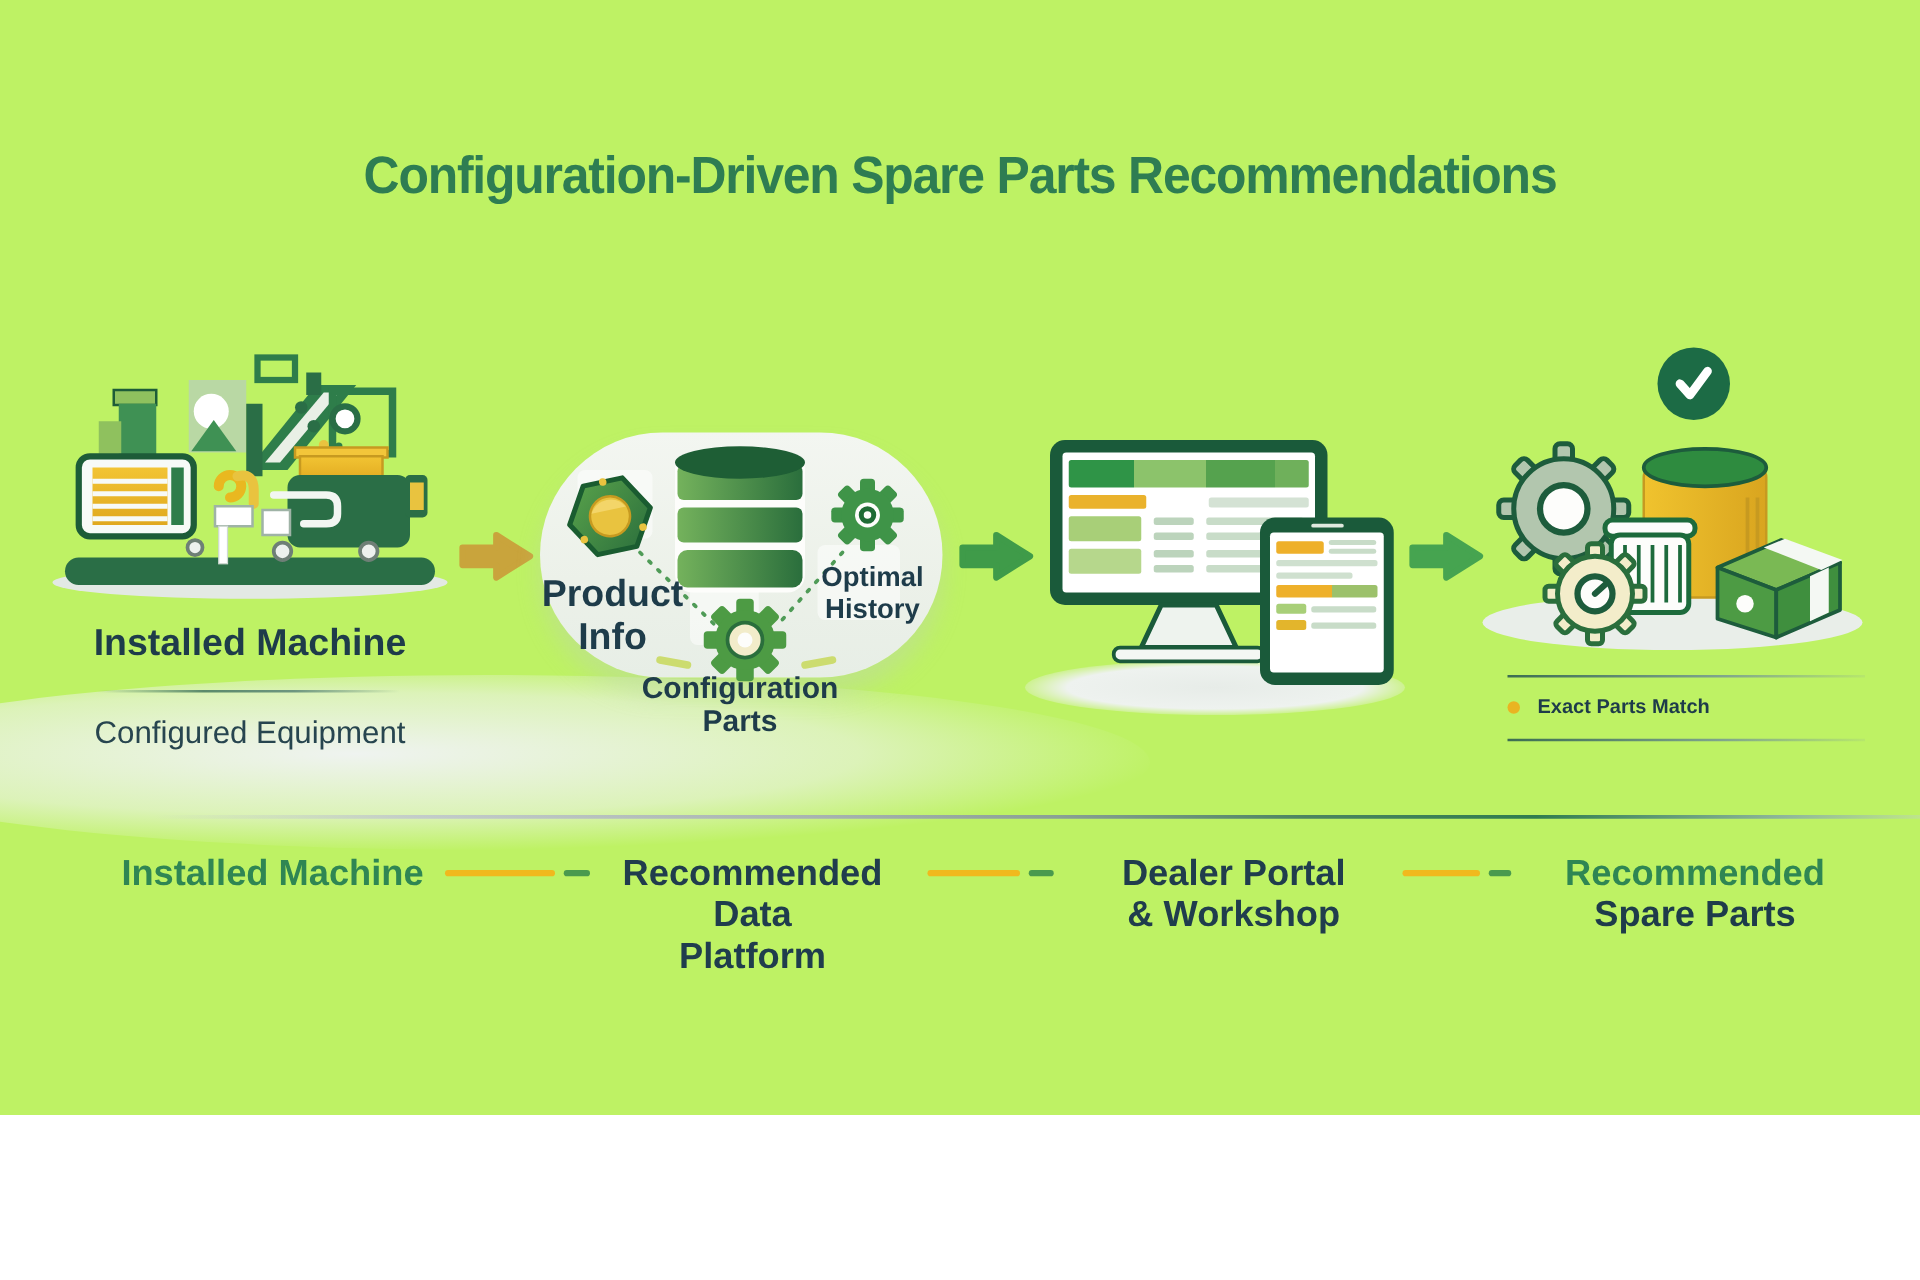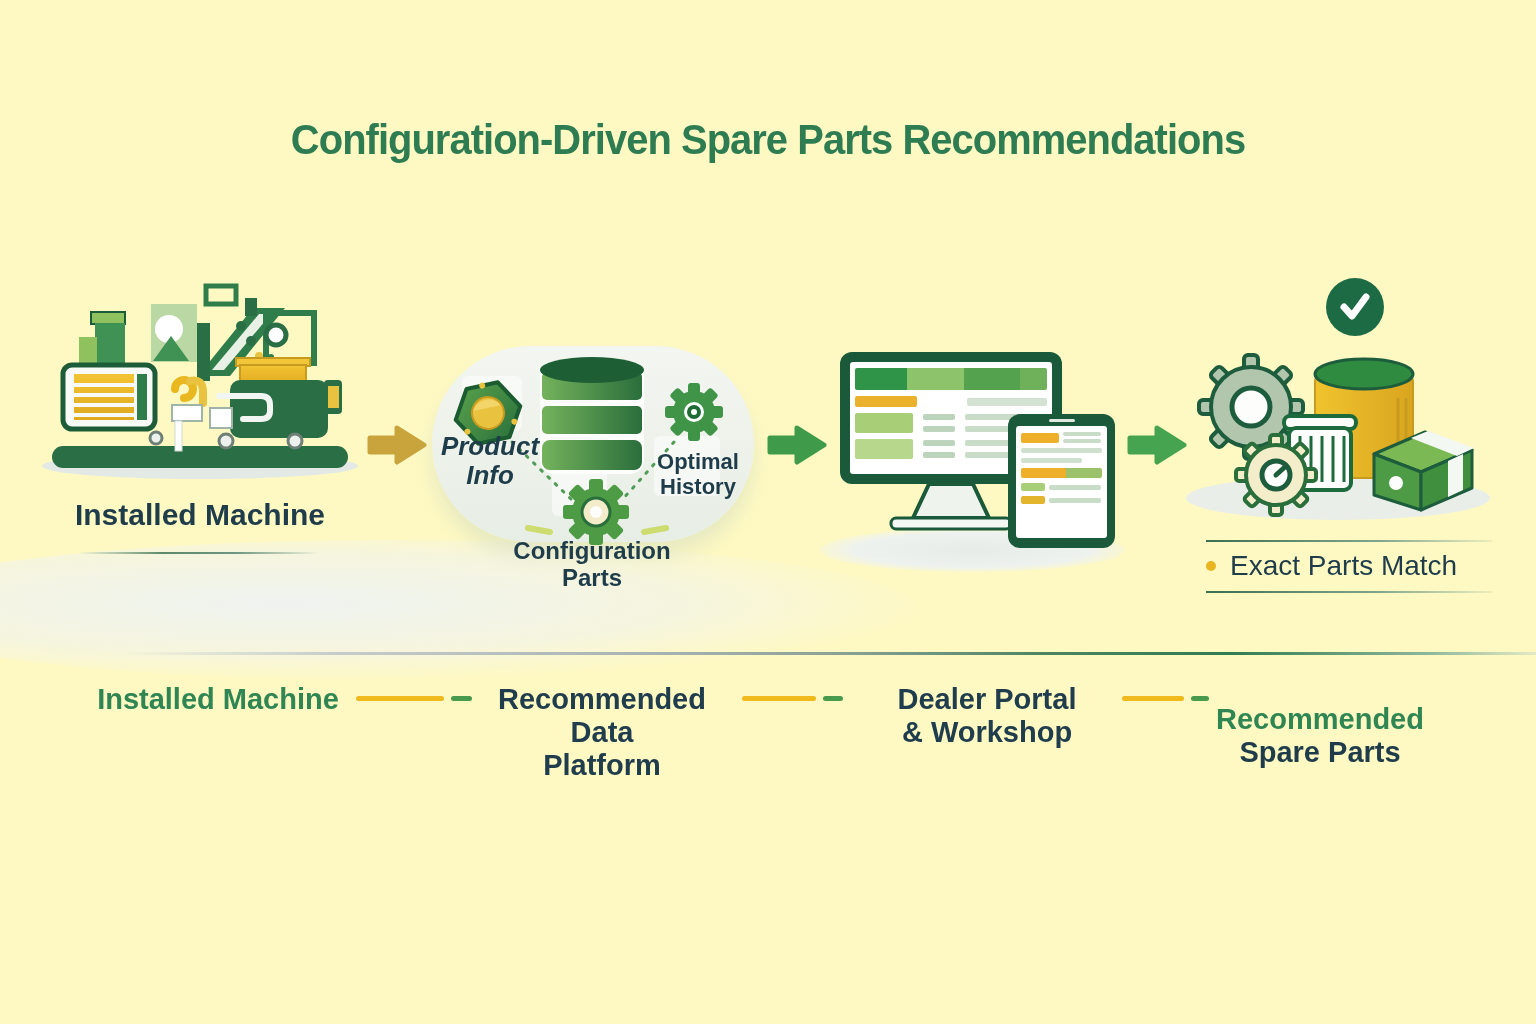--- a/index.html
+++ b/index.html
@@ -1,16 +1,16 @@
 <!DOCTYPE html>
 <html><head>
 <meta charset="utf-8">
 <style>
   html,body{margin:0;padding:0;background:#fff;}
-  #canvas{position:relative;width:1536px;height:1024px;background:#fef9c3;overflow:hidden;
+  #canvas{position:relative;width:1536px;height:892px;background:#bef264;overflow:hidden;
           font-family:"Liberation Sans","DejaVu Sans",sans-serif;}
   .abs{position:absolute;}
   .title{top:116px;left:0;width:1536px;text-align:center;font-size:42px;font-weight:700;
          color:#2E7D52;letter-spacing:-1px;transform:scaleX(.95);}
   .swoosh{left:-140px;top:540px;width:1060px;height:140px;border-radius:50%;
           background:radial-gradient(ellipse at 40% 45%,#eff3f0 0%,rgba(240,243,241,.6) 45%,rgba(255,255,255,0) 72%);}
   .fullline{left:0;top:652px;width:1536px;height:3px;
             background:linear-gradient(90deg,rgba(190,198,196,0) 8%,#c3cccA 22%,#a9b4b2 42%,#8aa096 55%,#4c8560 68%,#2f7d4f 80%,#8fb79b 93%,rgba(190,210,196,.4) 100%);}
   .stage-heading{font-weight:700;font-size:30px;color:#1E3C4A;text-align:center;}
   .stage-sub{font-weight:400;font-size:25px;color:#27454F;text-align:center;}
@@ -32,21 +32,21 @@
   .row{display:flex;align-items:center;}
   .lines-col{display:flex;flex-direction:column;justify-content:center;gap:6px;}
   .tablet{left:1008px;top:414px;width:107px;height:134px;background:#1A5A3A;border-radius:12px;
           padding:12px 8px 10px;box-sizing:border-box;}
   .speaker{position:absolute;top:5px;left:50%;transform:translateX(-50%);width:26px;height:3px;
            background:#dfe9df;border-radius:2px;}
   .t-row{display:flex;align-items:center;gap:4px;margin-bottom:5px;}
   
   .bullet-row{display:flex;align-items:center;gap:14px;height:30px;}
   .dot{width:10px;height:10px;border-radius:50%;background:#E9B422;flex:0 0 auto;}
-  .bullet-text{font-weight:400;font-size:28px;color:#1E3C4A;white-space:nowrap;}
+  .bullet-text{font-weight:700;font-size:16px;color:#1E3C4A;white-space:nowrap;}
   
   .bstage{font-weight:700;font-size:29px;text-align:center;line-height:1.14;}
   .conn{display:flex;align-items:center;gap:7px;}
   .conn .y{height:5px;background:#F0B91D;border-radius:3px;}
   .conn .g{height:5px;background:#4A9A4E;border-radius:3px;}
   .check-badge{left:1326px;top:278px;width:58px;height:58px;border-radius:50%;background:#1C6B45;
                display:flex;align-items:center;justify-content:center;}
 </style>
 </head>
 <body>
@@ -112,20 +112,21 @@
     <rect x="137" y="153" width="7" height="30" fill="#fff" stroke="#CFD9D2" stroke-width="1"></rect>
     <rect x="172" y="140" width="22" height="20" fill="#fff" stroke="#9FB3A6" stroke-width="2"></rect>
 
     <circle cx="118" cy="170" r="6" fill="#EDF1EE" stroke="#6E7F76" stroke-width="3"></circle>
     <circle cx="188" cy="173" r="7" fill="#EDF1EE" stroke="#6E7F76" stroke-width="3"></circle>
     <circle cx="257" cy="173" r="7" fill="#EDF1EE" stroke="#6E7F76" stroke-width="3"></circle>
   </svg>
 
   <div class="abs stage-heading" style="left:40px;top:498px;width:320px;">Installed Machine</div>
   <div class="abs divider" style="left:78px;top:552px;width:242px;"></div>
+  <div class="abs stage-sub" style="left:30px;top:572px;width:340px;">Configured Equipment</div>
 
   <svg class="abs" style="left:366px;top:424px;" width="62" height="42" viewBox="0 0 62 42">
     <path d="M4 14 h27 v-10 l27 17 -27 17 v-10 h-27 z" fill="#C9A43C" stroke="#C9A43C" stroke-width="5" stroke-linejoin="round"></path>
   </svg>
 
   <div class="abs blob">
     <div class="blob-tile" style="left:30px;top:30px;width:60px;height:55px;"></div>
     <div class="blob-tile" style="right:34px;top:90px;width:66px;height:60px;"></div>
     <div class="blob-tile" style="left:120px;top:120px;width:55px;height:50px;"></div>
   </div>
@@ -190,21 +191,21 @@
         <rect x="-7" y="-33" width="14" height="17" rx="3" transform="rotate(225)"></rect>
         <rect x="-7" y="-33" width="14" height="17" rx="3" transform="rotate(270)"></rect>
         <rect x="-7" y="-33" width="14" height="17" rx="3" transform="rotate(315)"></rect>
       </g>
       <circle r="24" fill="#4D9B44"></circle>
       <circle r="14" fill="#F2ECCA" stroke="#2A6E3C" stroke-width="3"></circle>
       <circle r="6" fill="#FDFDFB"></circle>
     </g>
   </svg>
 
-  <div class="abs node-label" style="left:428px;top:432px;width:124px;font-size:26px;font-style:italic;">Product Info</div>
+  <div class="abs node-label" style="left:428px;top:459px;width:124px;font-size:30px;">Product Info</div>
   <div class="abs node-label" style="left:636px;top:450px;width:124px;font-size:22px;">Optimal History</div>
   <div class="abs node-label" style="left:502px;top:538px;width:180px;font-size:24px;">Configuration Parts</div>
 
   <svg class="abs" style="left:766px;top:424px;" width="62" height="42" viewBox="0 0 62 42">
     <path d="M4 14 h27 v-10 l27 17 -27 17 v-10 h-27 z" fill="#3F9B49" stroke="#3F9B49" stroke-width="5" stroke-linejoin="round"></path>
   </svg>
 
   <div class="abs shadow-ellipse" style="left:820px;top:528px;width:304px;height:44px;"></div>
 
   <div class="abs monitor">
@@ -380,18 +381,18 @@
   <div class="abs bstage" style="left:857px;top:683px;width:260px;color:#203D4D;">
     <span style="display:block;">Dealer Portal</span>
     <span style="display:block;">&amp; Workshop</span>
   </div>
 
   <div class="abs conn" style="left:1122px;top:696px;">
     <span class="y" style="width:62px;"></span>
       <span class="g" style="width:18px;"></span>
   </div>
 
-  <div class="abs bstage" style="left:1184px;top:683px;width:272px;margin-top:20px;">
+  <div class="abs bstage" style="left:1220px;top:683px;width:272px;">
     <span style="display:block;color:#2F8653;">Recommended</span>
     <span style="display:block;color:#1E3C4A;">Spare Parts</span>
   </div>
 
 </div>
 
 </body></html>

